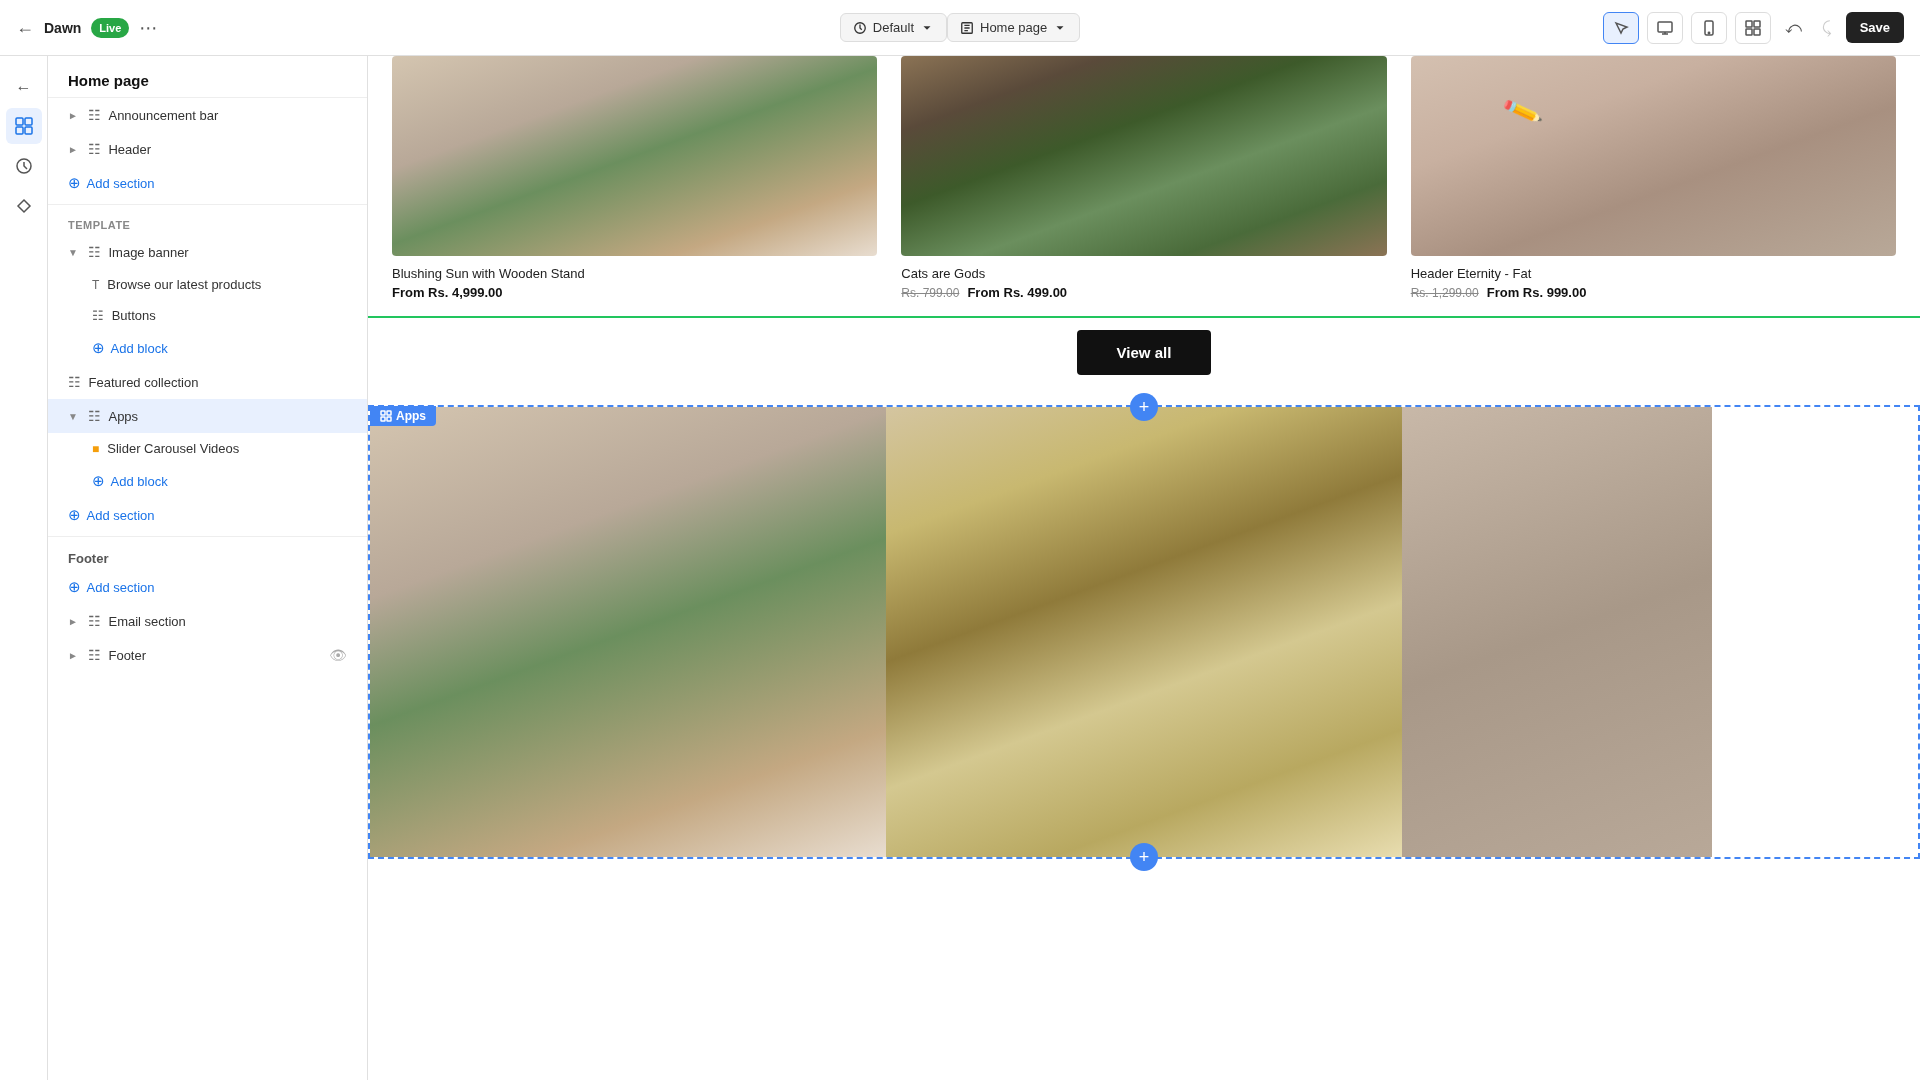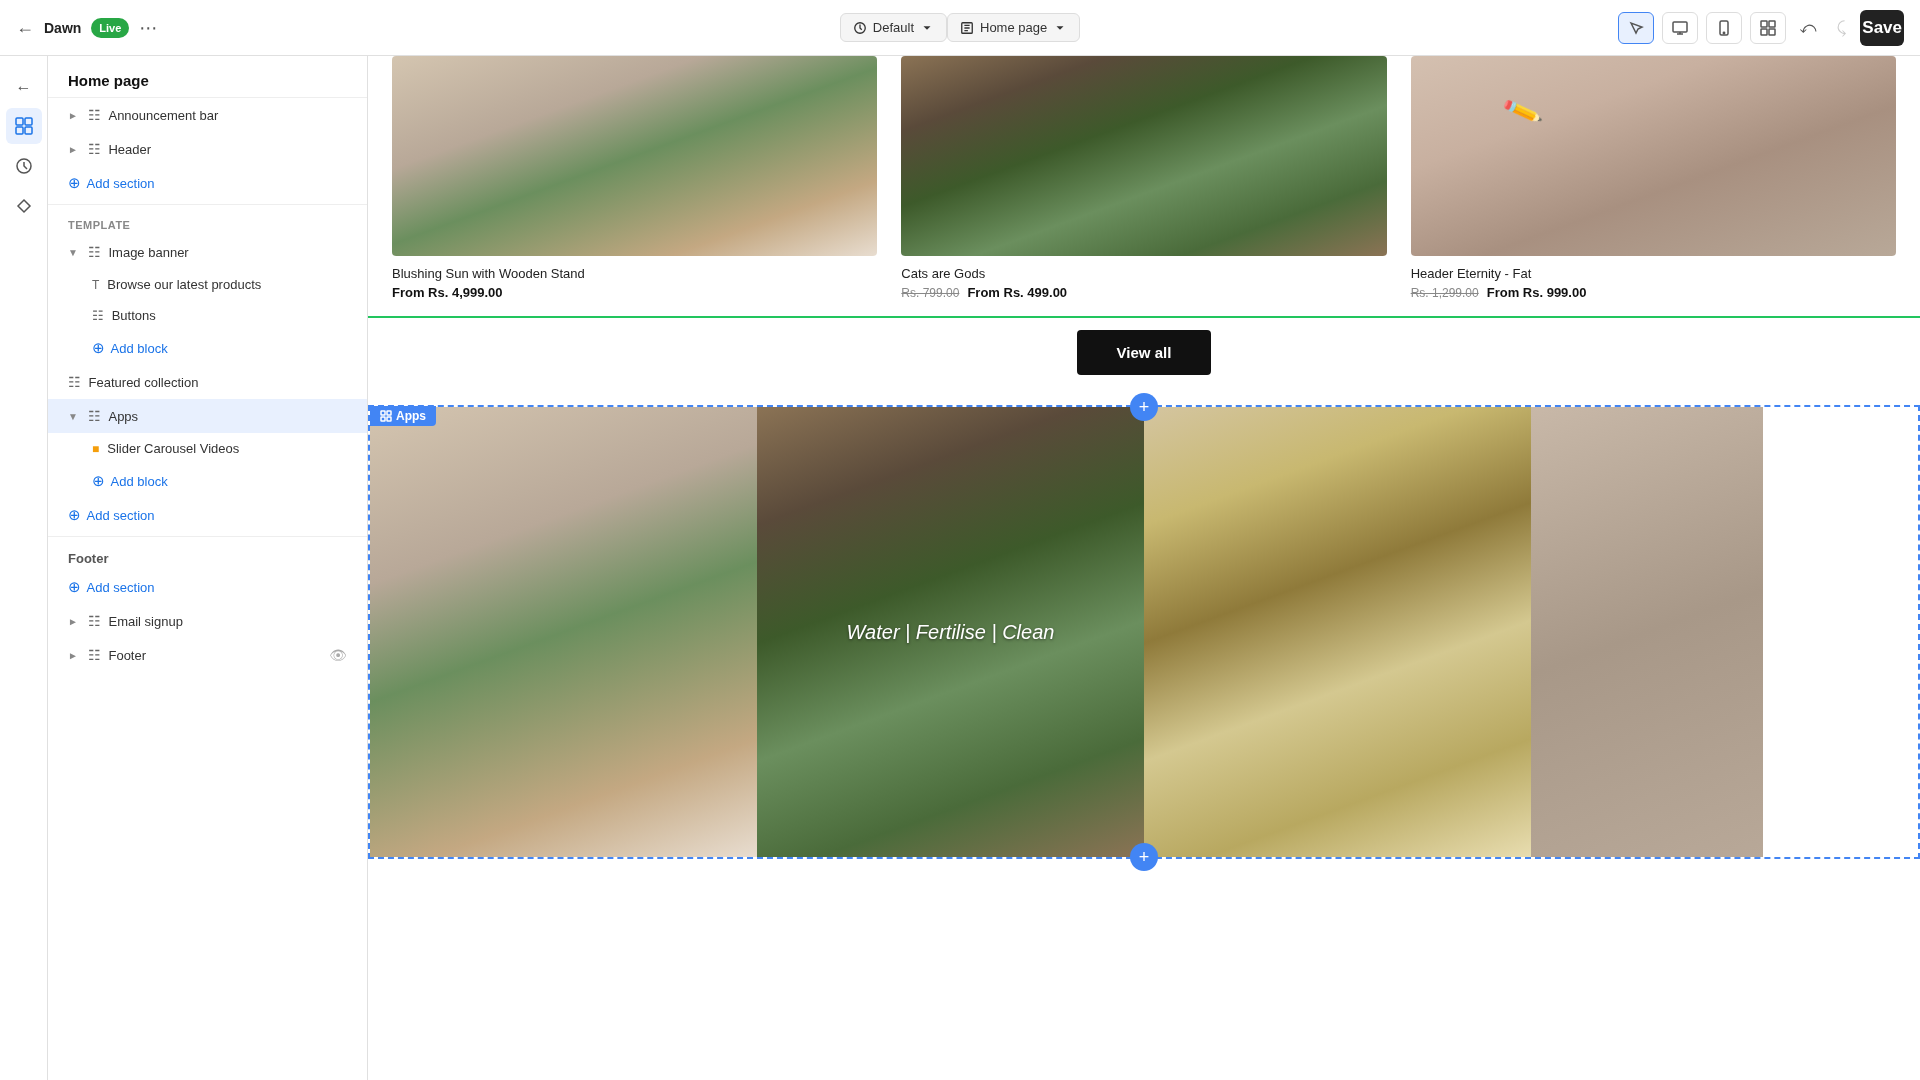--- a/index.html
+++ b/index.html
@@ -31,21 +31,21 @@
     }
     .dropdown-btn svg { width: 14px; height: 14px; }
     .icon-btn {
       background: none; border: 1px solid #ddd; border-radius: 6px;
       padding: 7px 9px; cursor: pointer; color: #555; display: flex; align-items: center;
     }
     .icon-btn.active { background: #e8f0fe; border-color: #4285f4; }
     .undo-btn { background: none; border: none; cursor: pointer; color: #555; padding: 6px; font-size: 16px; }
     .save-btn {
       background: #222; color: white; border: none; border-radius: 6px;
-      padding: 8px 2px; font-size: 17px; font-weight: 600; cursor: pointer;
+      padding: 8px 14px; font-size: 13px; font-weight: 600; cursor: pointer;
     }
 
     
     .main-layout {
       display: flex;
       flex: 1;
       overflow: hidden;
     }
 
     
@@ -381,21 +381,21 @@
     <div class="footer-label">Footer</div>
 
     <div class="add-section-btn">
       <span style="font-size:15px;">⊕</span>
       <span>Add section</span>
     </div>
 
     <div class="section-item">
       <span class="expand-icon">►</span>
       <span class="icon">☷</span>
-      <span>Email signup</span>
+      <span>Email section</span>
     </div>
 
     <div class="section-item">
       <span class="expand-icon">►</span>
       <span class="icon">☷</span>
       <span>Footer</span>
       <span class="hide-icon">👁</span>
     </div>
   </div>
 
@@ -447,24 +447,20 @@
             </svg>
           <span>Apps</span>
         </div>
 
         <button class="add-circle-btn add-circle-top">+</button>
 
         <div class="video-gallery">
           <div class="video-card">
             <div class="video-placeholder plant-1"></div>
           </div>
-          <div class="video-card" style="position:relative;">
-            <div class="video-placeholder plant-2"></div>
-            <div class="video-overlay-text">Water | Fertilise | Clean</div>
-          </div>
           <div class="video-card">
             <div class="video-placeholder plant-3"></div>
           </div>
           <div class="video-card">
             <div class="video-placeholder plant-4" style="width:60%; background: linear-gradient(160deg, #c8b8a8 0%, #a89888 50%, #b8a898 100%);"></div>
           </div>
         </div>
 
         <button class="add-circle-btn add-circle-bottom">+</button>
       </div>

